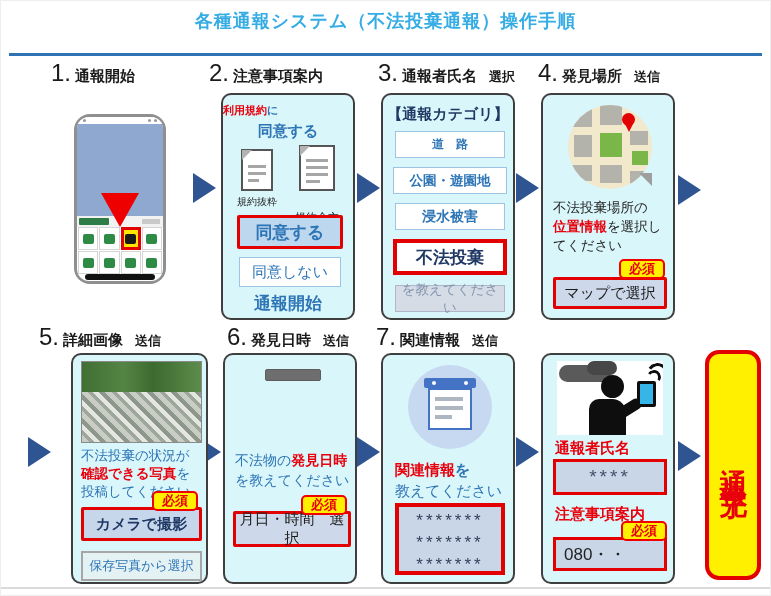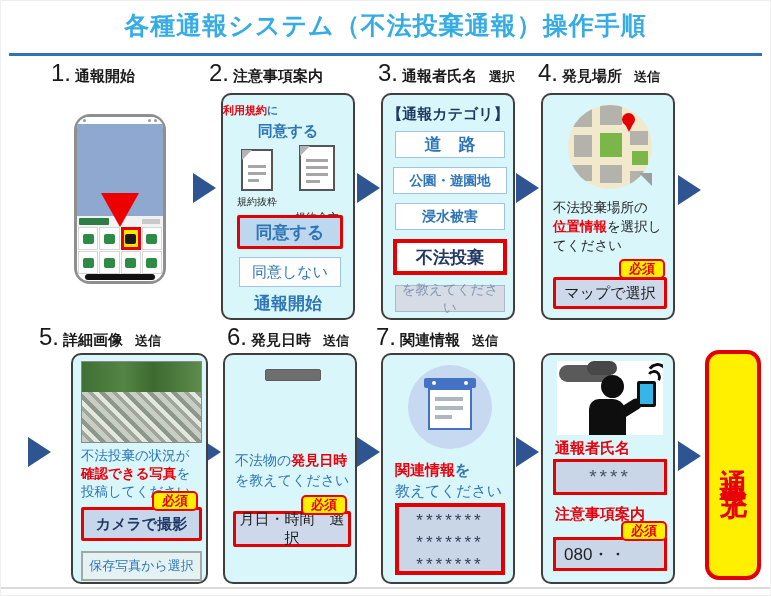--- a/index.html
+++ b/index.html
@@ -4,21 +4,21 @@
 <style>
   html,body{margin:0;padding:0;background:#fff;}
   .canvas{position:relative;width:771px;height:596px;background:#fff;overflow:hidden;
           font-family:"Liberation Sans","DejaVu Sans",sans-serif;border:1px solid #eee;box-sizing:border-box;}
   .abs{position:absolute;}
   .bold{font-weight:bold;}
   .red{color:#E8000D;}
   .blue{color:#2E75B6;}
   .navy{color:#1F3864;}
   
-  .title{position:absolute;top:8px;left:0;right:0;text-align:center;font-size:25px;font-weight:bold;color:#35ACE4;letter-spacing:1px;}
+  .title{position:absolute;top:8px;left:0;right:0;text-align:center;font-size:18px;font-weight:bold;color:#35ACE4;letter-spacing:1px;}
   .title-underline{position:absolute;top:52px;left:8px;right:8px;height:3px;background:#2E74B5;}
   .bottom-line{position:absolute;bottom:6px;left:0;right:0;height:2px;background:#DADADA;}
   
   .step-header{position:absolute;white-space:nowrap;color:#1a1a1a;}
   .step-num{font-size:24px;margin-right:4px;vertical-align:baseline;}
   .step-name{font-size:15px;font-weight:bold;}
   .step-action{font-size:13px;font-weight:bold;margin-left:12px;}
   
   .panel{position:absolute;background:#D9F6FA;border:2px solid #3F3F3F;border-radius:10px;box-sizing:border-box;}
   
@@ -196,21 +196,21 @@
     </div>
     <div class="doc-label" style="left:4px;top:100px">規約抜粋</div>
     <div class="doc-label" style="left:64px;top:115px;font-size:11px">規約全文</div>
     <div class="btn red-border bold blue" style="left:14px;top:120px;width:106px;height:34px;background:#BDD7EE;font-size:17px">同意する</div>
     <div class="btn blue" style="left:16px;top:162px;width:102px;height:30px;background:#fff;border:1px solid #9DC3E6;font-size:15px">同意しない</div>
     <div class="abs bold blue" style="top:197px;left:0;width:100%;text-align:center;font-size:17px">通報開始</div>
   </div>
 
   <div class="panel" style="left:380px;top:92px;width:134px;height:227px">
     <div class="abs bold navy" style="top:10px;left:0;width:100%;text-align:center;font-size:15px">【通報カテゴリ】</div>
-    <div class="btn bold blue" style="left:12px;top:36px;width:110px;height:27px;background:#fff;border:1px solid #9DC3E6;font-size:17px">道　路</div>
+    <div class="btn bold blue" style="left:12px;top:36px;width:110px;height:27px;background:#fff;border:1px solid #9DC3E6;font-size:12px">道　路</div>
     <div class="btn bold blue" style="left:10px;top:72px;width:114px;height:27px;background:#fff;border:1px solid #9DC3E6;font-size:13.5px">公園・遊園地</div>
     <div class="btn bold blue" style="left:12px;top:108px;width:110px;height:27px;background:#fff;border:1px solid #9DC3E6;font-size:14px">浸水被害</div>
     <div class="btn bold navy" style="left:10px;top:144px;width:114px;height:36px;background:#fff;border:4px solid #E30000;font-size:17px">不法投棄</div>
     <div class="btn" style="left:12px;top:190px;width:110px;height:27px;background:#D6DCE5;border:1px solid #AFB8C8;font-size:13.5px;color:#8496B0">を教えてください</div>
   </div>
 
   <div class="panel" style="left:540px;top:92px;width:134px;height:227px">
     <div class="map-circle">
       <div class="mc-b" style="left:4px;top:4px;width:20px;height:18px"></div>
       <div class="mc-b" style="left:32px;top:0;width:22px;height:20px"></div>

